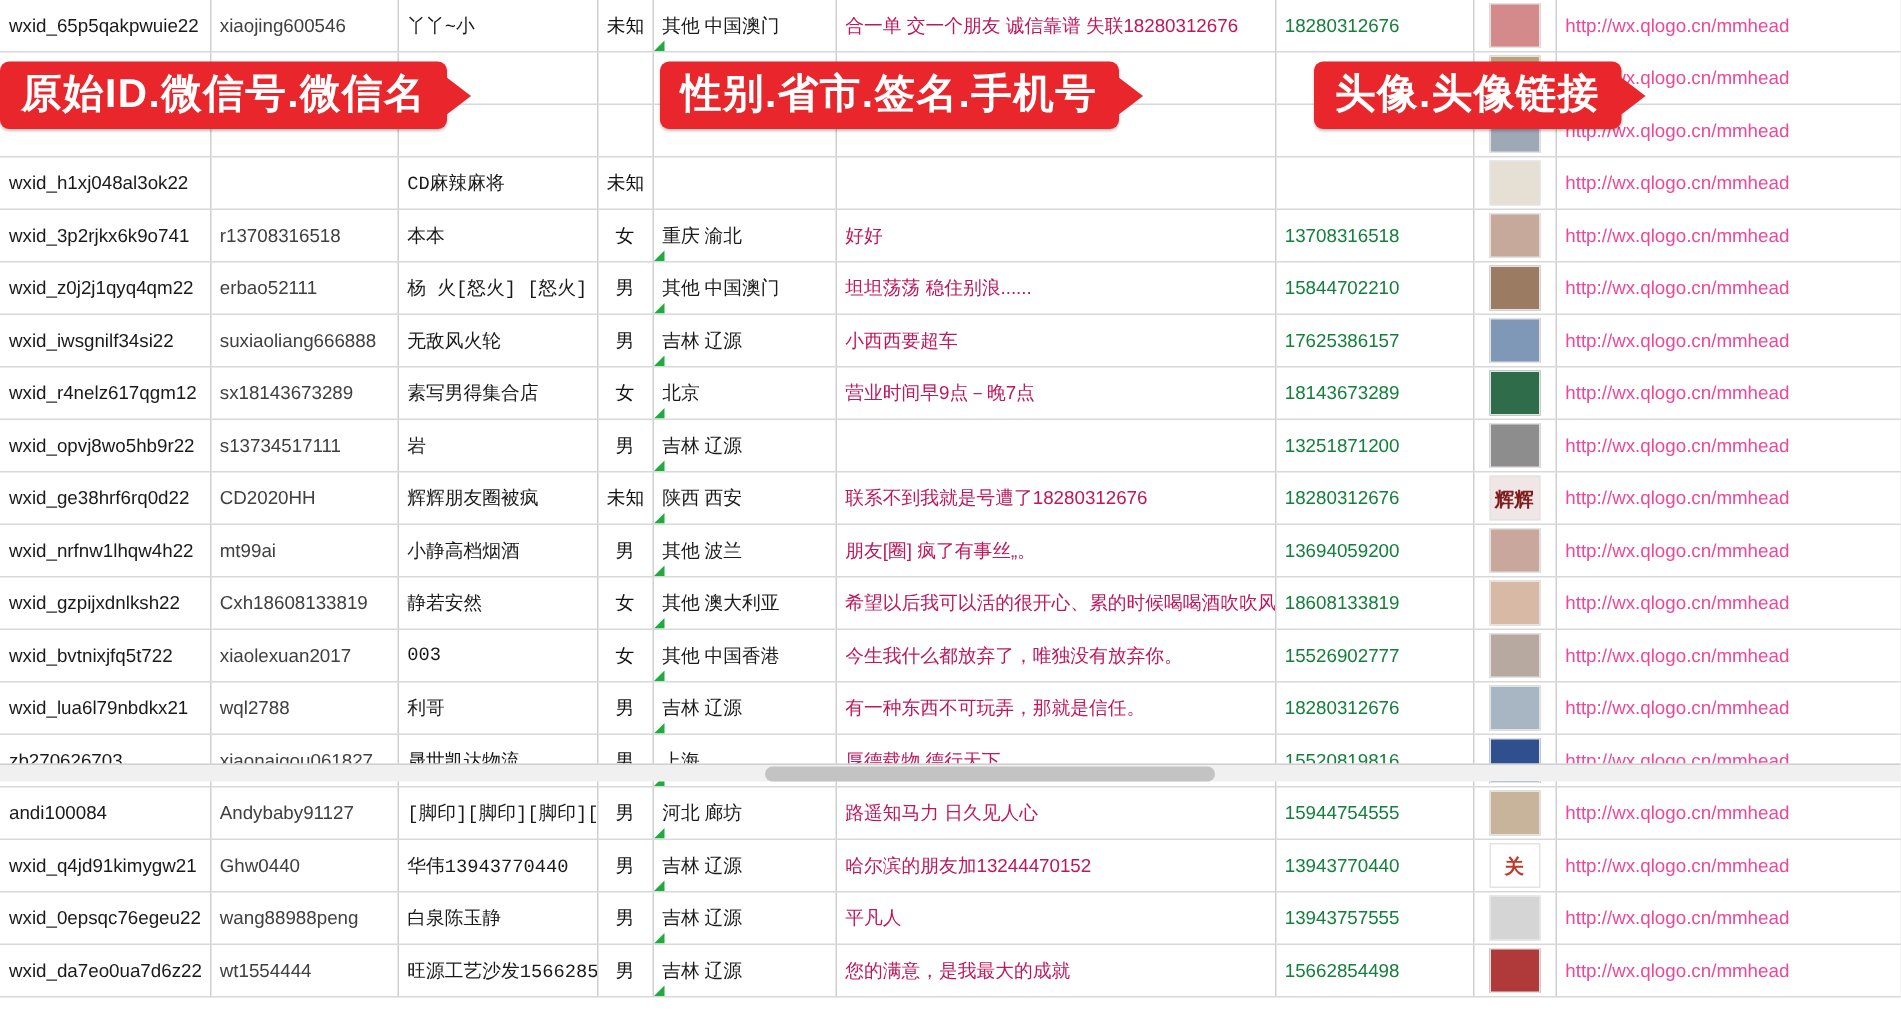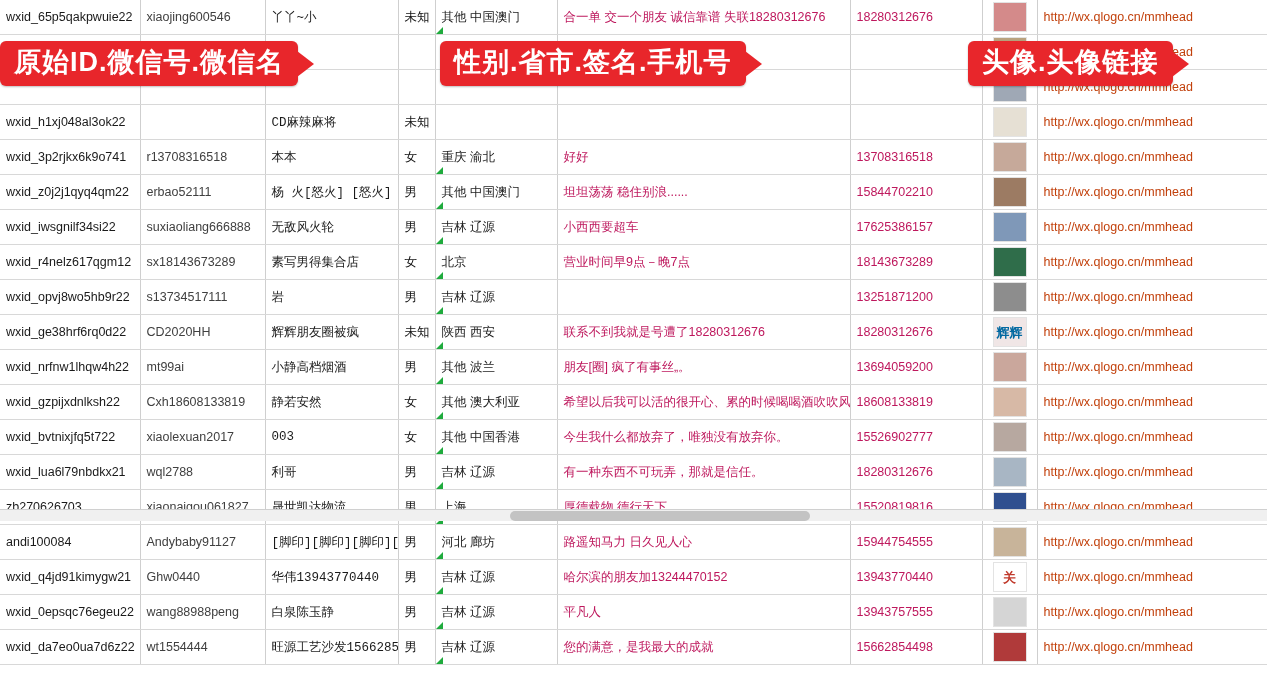--- a/index.html
+++ b/index.html
@@ -39,30 +39,31 @@
   col.c3 { width: 37px; }
   col.c4 { width: 122px; }
   col.c5 { width: 293px; }
   col.c6 { width: 132px; }
   col.c7 { width: 55px; }
   col.c8 { width: 230px; }
 
   td.col-id      { color: #1a1a1a; }
   td.col-wxid    { color: #404040; }
   td.col-name    { color: #1a1a1a; font-family: Liberation Mono, monospace; }
-  td.col-gender  { text-align: left; }
+  td.col-gender  { text-align: center; }
   td.col-region  { color: #1a1a1a; }
   td.col-sign    { color: #be185d; }
-  td.col-phone   { color: #be185d; }
+  td.col-phone   { color: #15803d; }
   td.col-avatar  { padding: 0; text-align: center; background: #ffffff; }
-  td.col-link    { color: #c2410c; }
+  td.col-link    { color: #ec4899; }
 
   
   .tri {
     position: relative;
+    font-family: Liberation Serif, serif;
   }
   .tri::before {
     content: "";
     position: absolute;
     left: 0; bottom: 0;
     border-width: 0 0 7px 7px;
     border-style: solid;
     border-color: transparent transparent #1fab3d transparent;
   }
 
@@ -100,21 +101,21 @@
     position: absolute;
     right: -16px;
     top: 50%;
     margin-top: -13px;
     border-style: solid;
     border-width: 13px 0 13px 17px;
     border-color: transparent transparent transparent #e8262b;
   }
   #banner1 { left: 0px;   top: 41px; }
   #banner2 { left: 440px; top: 41px; }
-  #banner3 { left: 968px; top: 41px; }
+  #banner3 { left: 876px; top: 41px; }
 
   
   #hscroll {
     position: absolute;
     left: 0; bottom: 0;
     width: 1267px;
     height: 12px;
     background: #f0f0f0;
     border-top: 1px solid #d0d0d0;
   }
@@ -265,21 +266,21 @@
         </tr>
         <tr>
           <td class="col-id">wxid_ge38hrf6rq0d22</td>
           <td class="col-wxid">CD2020HH</td>
           <td class="col-name">辉辉朋友圈被疯</td>
           <td class="col-gender">未知</td>
           <td class="col-region tri">陕西 西安</td>
           <td class="col-sign">联系不到我就是号遭了18280312676</td>
           <td class="col-phone">18280312676</td>
           <td class="col-avatar">
-            <div class="avatar" style="background: rgb(240, 230, 230); color: #0369a1; font-weight: bold; font-size: 13px;">辉辉</div>
+            <div class="avatar" style="background: rgb(240, 230, 230); color: #7f1d1d; font-weight: bold; font-size: 13px;">辉辉</div>
           </td>
           <td class="col-link">http://wx.qlogo.cn/mmhead</td>
         </tr>
         <tr>
           <td class="col-id">wxid_nrfnw1lhqw4h22</td>
           <td class="col-wxid">mt99ai</td>
           <td class="col-name">小静高档烟酒</td>
           <td class="col-gender">男</td>
           <td class="col-region tri">其他 波兰</td>
           <td class="col-sign">朋友[圈] 疯了有事丝„。</td>

